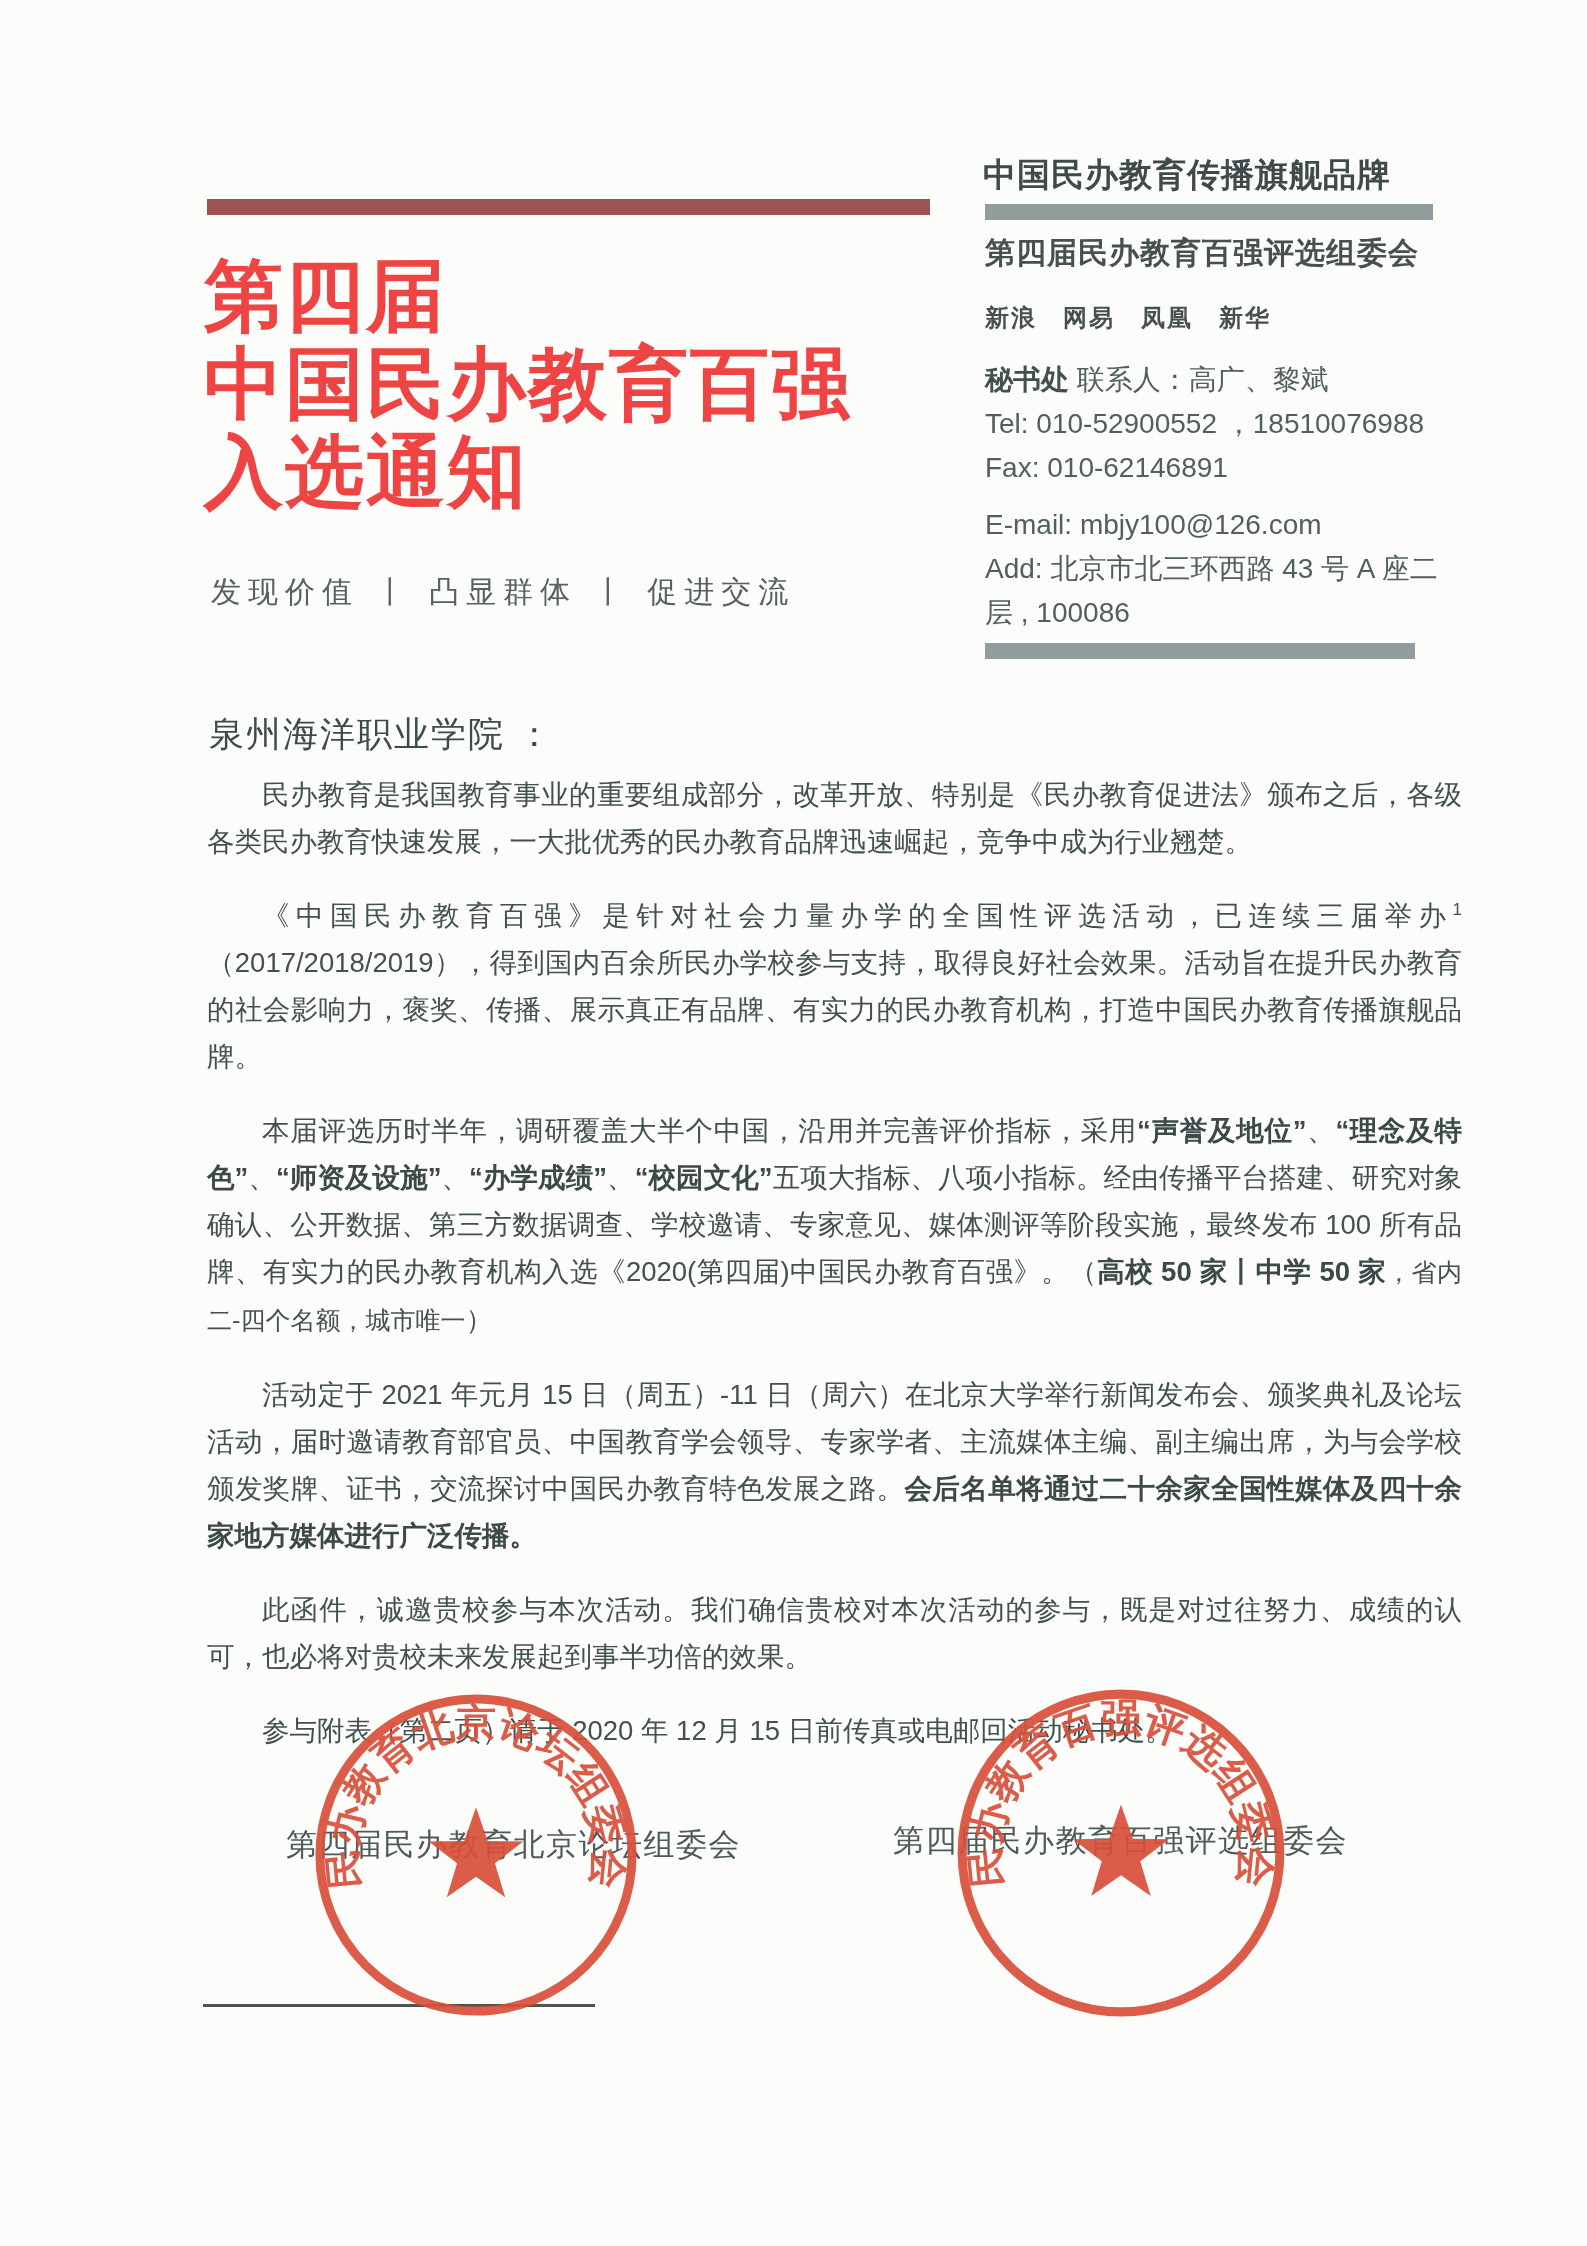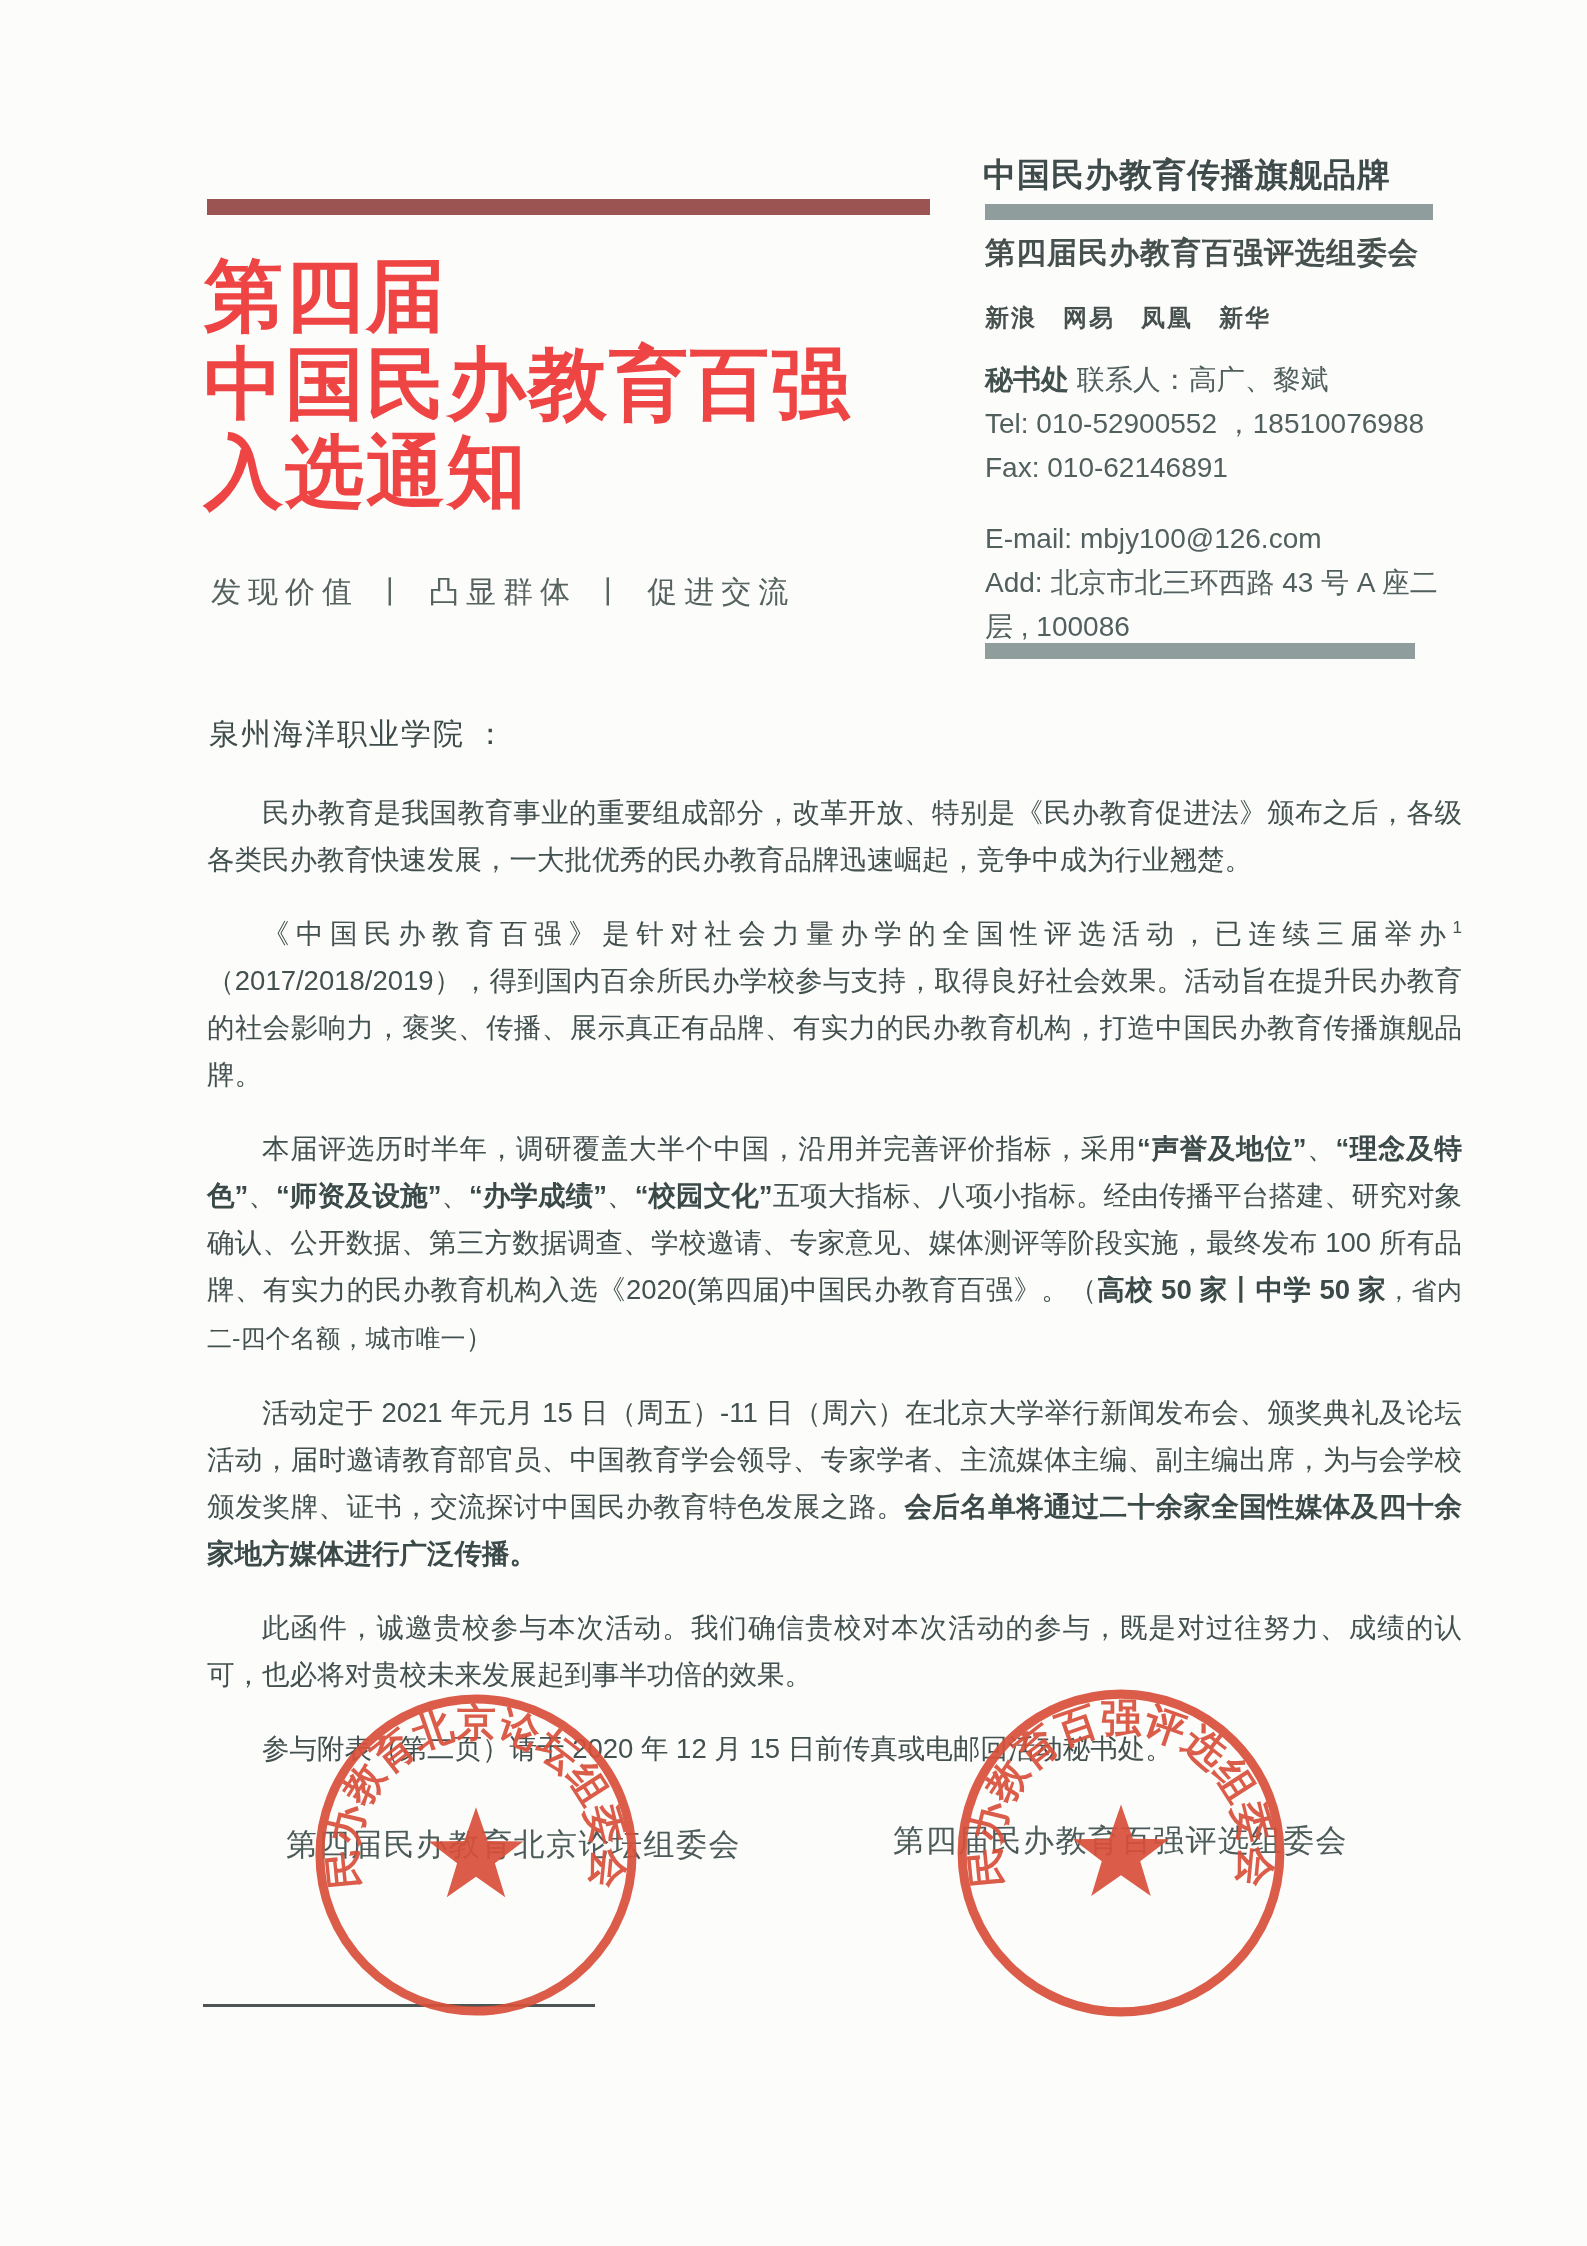--- a/index.html
+++ b/index.html
@@ -31,29 +31,29 @@
     font-size:30px;font-weight:700;color:#46514f;letter-spacing:1px;
   }
   .media{
     position:absolute;left:985px;top:285px;width:460px;
     font-size:24px;font-weight:700;color:#46514f;letter-spacing:2px;margin-top:17px;
   }
   .contact{
     position:absolute;left:985px;top:358px;width:470px;
     font-size:28px;color:#51605e;line-height:44px;
   }
-  .contact .blk{margin-top:27px;}
+  .contact .blk{margin-top:13px;}
   .contact b{color:#42504e;}
   .bar-bottom{position:absolute;left:985px;top:643px;width:430px;height:16px;background:#8f9d9c;}
   
   .body{
     position:absolute;left:207px;top:710px;width:1255px;
     font-size:27.5px;line-height:47px;text-align:justify;
   }
-  .salutation{font-size:30px;color:#3d4c4a;margin:0 0 32px 2px;letter-spacing:2px;}
+  .salutation{font-size:35px;color:#3d4c4a;margin:0 0 14px 2px;letter-spacing:2px;}
   .para{margin:0 0 27px 0;text-indent:2em;}
   .para .b{font-weight:700;color:#3b4a48;}
   .para .kai,{font-family:"DejaVu Serif",serif;}
   .kai{font-family:"DejaVu Serif",serif;font-size:25px;}
   sup{font-size:0.62em;line-height:0;}
   
   .caption{
     position:absolute;z-index:1;font-size:31px;color:#4c5b59;letter-spacing:1.5px;white-space:nowrap;
   }
   .cap-left{left:286px;top:1824px;}

